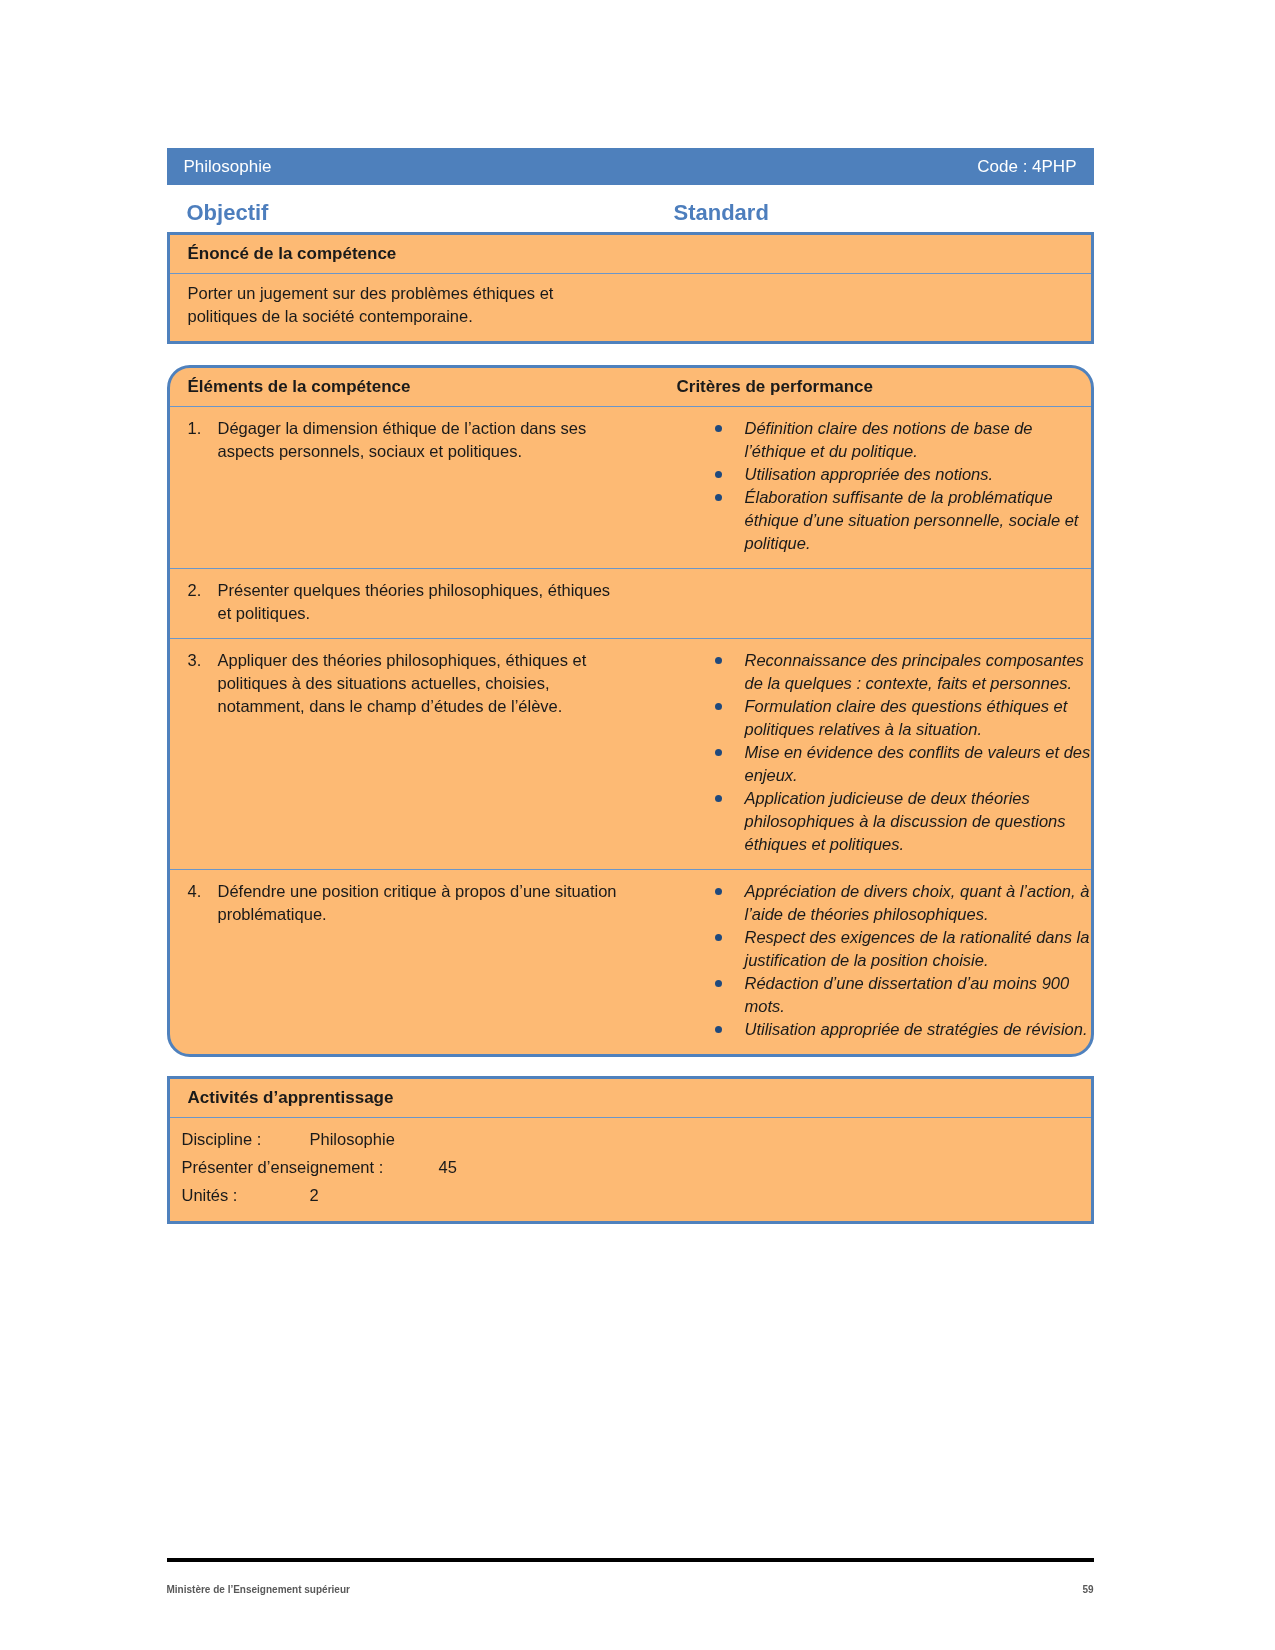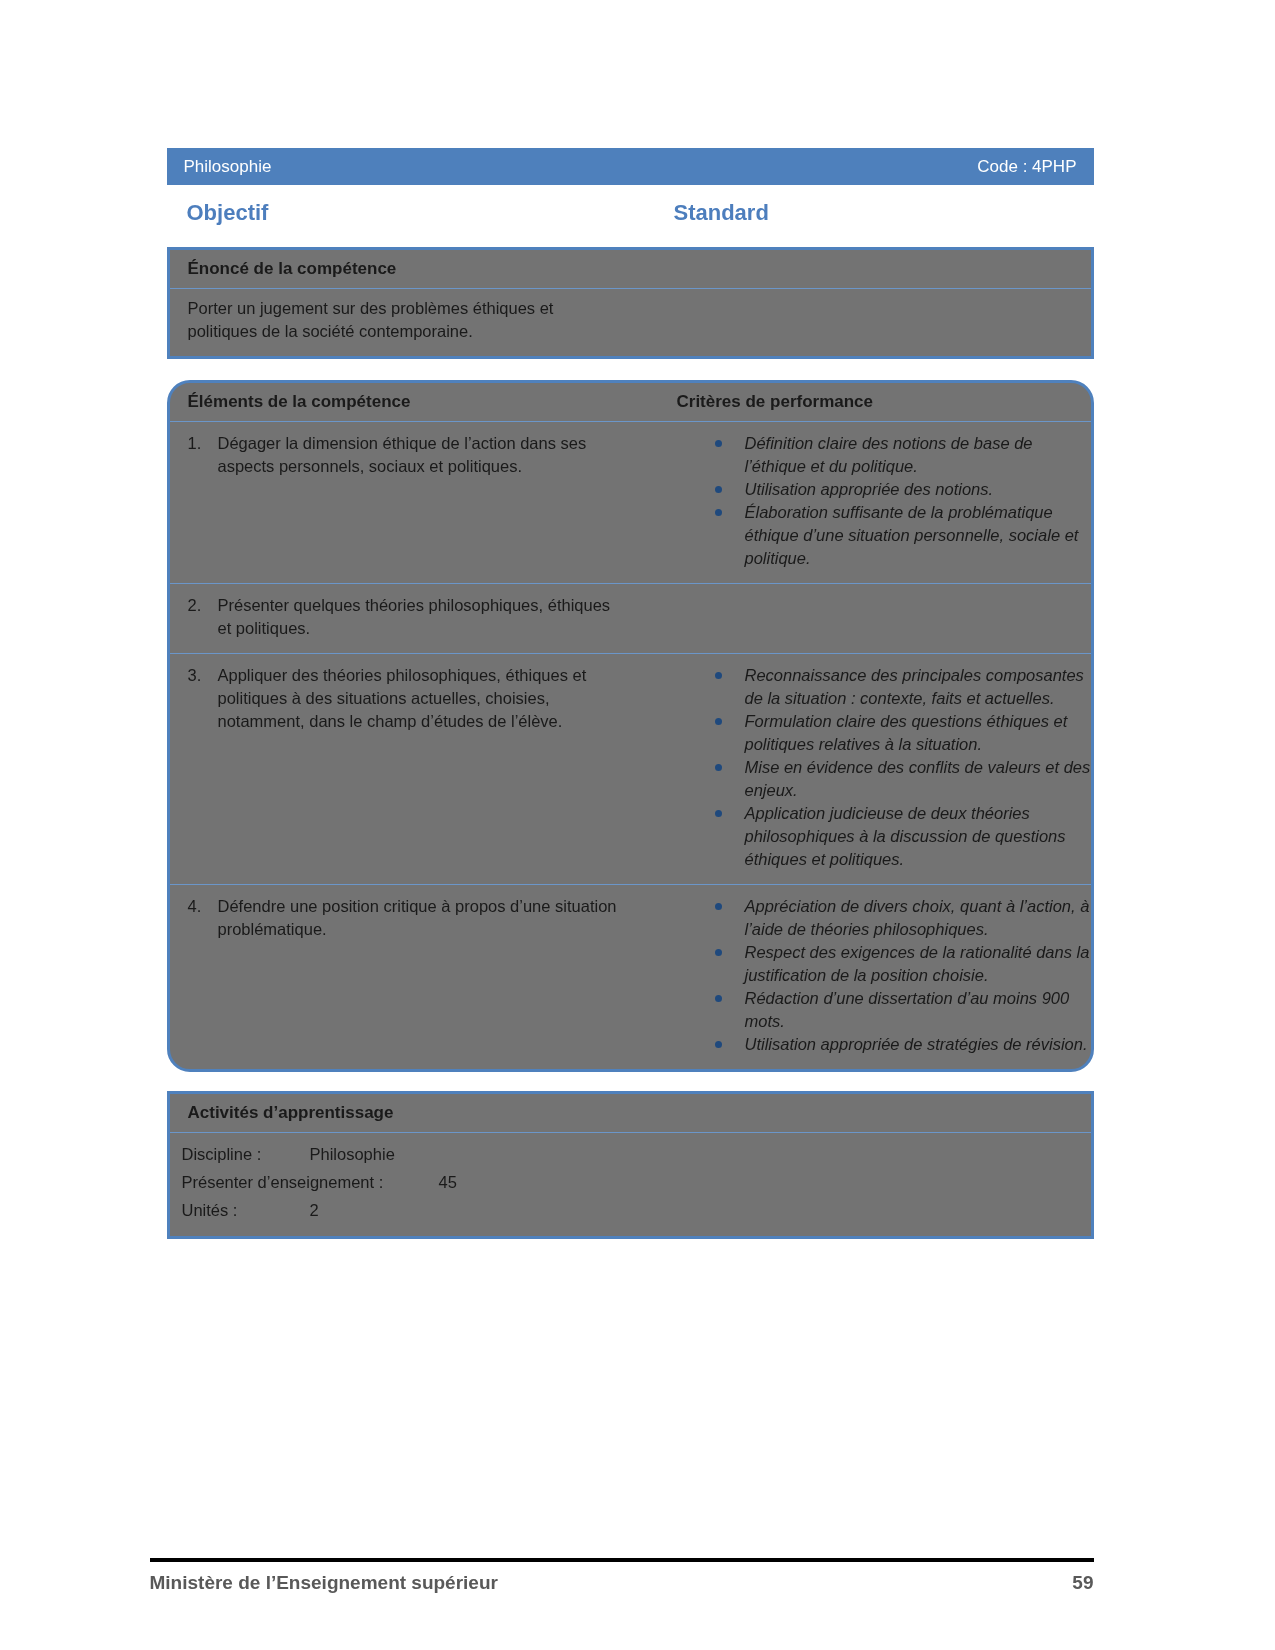--- a/index.html
+++ b/index.html
@@ -19,31 +19,31 @@
     justify-content: space-between;
     align-items: center;
     background: #4e80bc;
     color: #ffffff;
     height: 37px;
     padding: 0 17px;
     font-size: 17px;
     margin-bottom: 15px;
   }
   
-  .headings { position: relative; height: 32px; margin-bottom: 15px; }
+  .headings { position: relative; height: 32px; }
   .headings .hd {
     position: absolute; top: 0;
     font-size: 22px; font-weight: bold; color: #4d7ebd;
   }
   .hd-objectif { left: 20px; }
   .hd-standard { left: 507px; }
   
   .box {
     border: 3px solid #4f81bd;
-    background: #737373;
+    background: #fdba74;
   }
   .box-title {
     font-weight: bold;
     font-size: 17px;
     padding: 9px 18px 9px 18px;
     border-bottom: 1px solid #6b96c9;
   }
   .box-body {
     font-size: 16.5px;
     line-height: 23px;
@@ -93,28 +93,28 @@
   .ctxt { max-width: 395px; }
   
   .act-body { padding: 7px 18px 12px 12px; font-size: 16.5px; }
   .meta-row { position: relative; line-height: 28px; }
   .meta-value { position: absolute; top: 0; }
   .tab1 { left: 128px; }
   .tab2 { left: 257px; }
   
   .footer {
     position: absolute;
-    left: 93px;
+    left: 110px;
     right: 125px;
     top: 1558px;
     border-top: 4px solid #000000;
-    padding-top: 10px;
+    padding-top: 22px;
     display: flex;
     justify-content: space-between;
-    font-size: 19px;
+    font-size: 10px;
     font-weight: bold;
     color: #595959;
   }
 </style>
 </head>
 <body>
 
 <div class="page">
 
   <div class="banner">
@@ -169,21 +169,21 @@
     </div>
 
     <div class="t-row">
       <div class="elem">
         <span class="num">3.</span>
         <span class="etxt">Appliquer des théories philosophiques, éthiques et politiques à des situations actuelles, choisies, notamment, dans le champ d’études de l’élève.</span>
       </div>
       <ul class="crit">
         <li>
             <span class="dot"></span>
-            <span class="ctxt">Reconnaissance des principales composantes de la situation : contexte, faits et actuelles.</span>
+            <span class="ctxt">Reconnaissance des principales composantes de la quelques : contexte, faits et personnes.</span>
           </li>
         <li>
             <span class="dot"></span>
             <span class="ctxt">Formulation claire des questions éthiques et politiques relatives à la situation.</span>
           </li>
         <li>
             <span class="dot"></span>
             <span class="ctxt">Mise en évidence des conflits de valeurs et des enjeux.</span>
           </li>
         <li>

